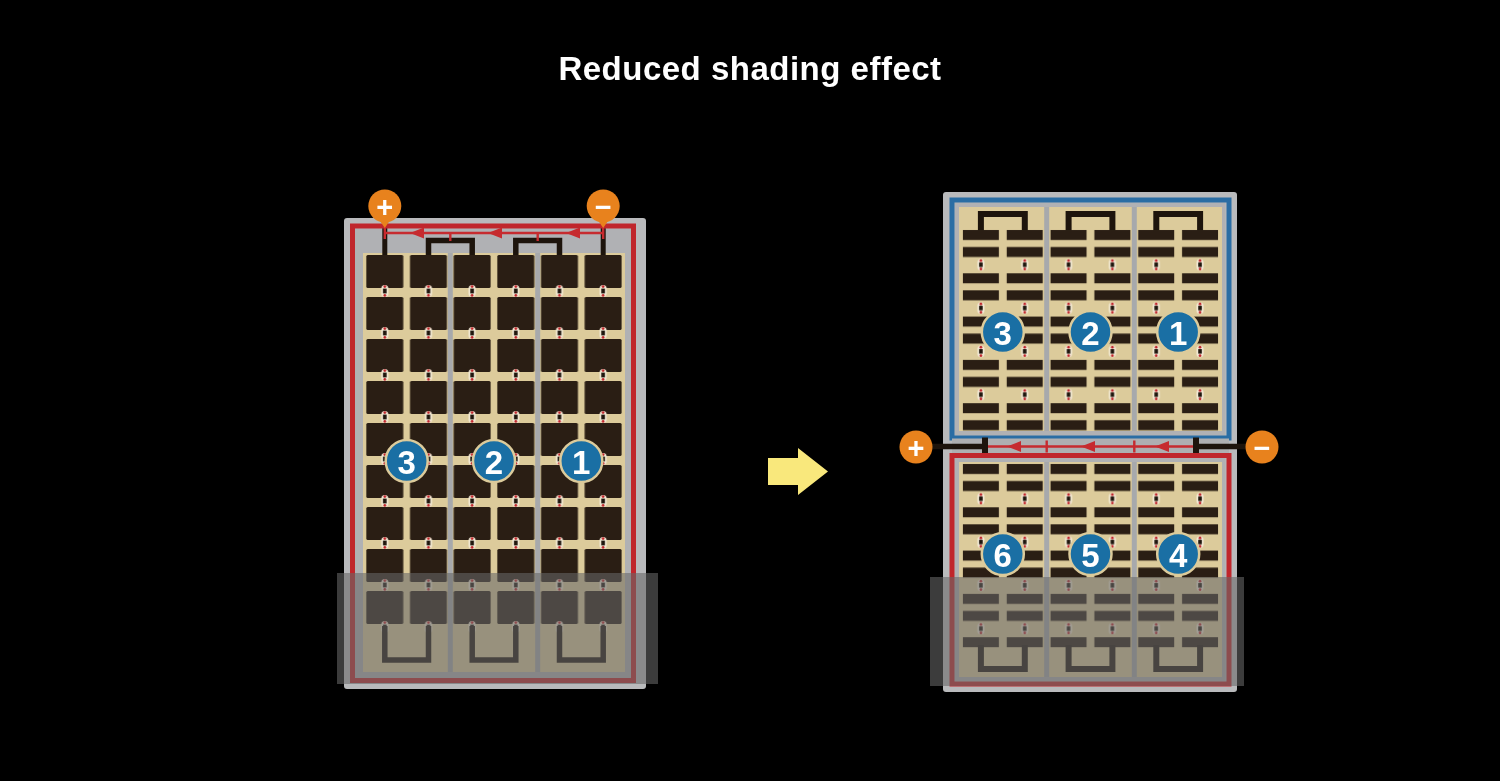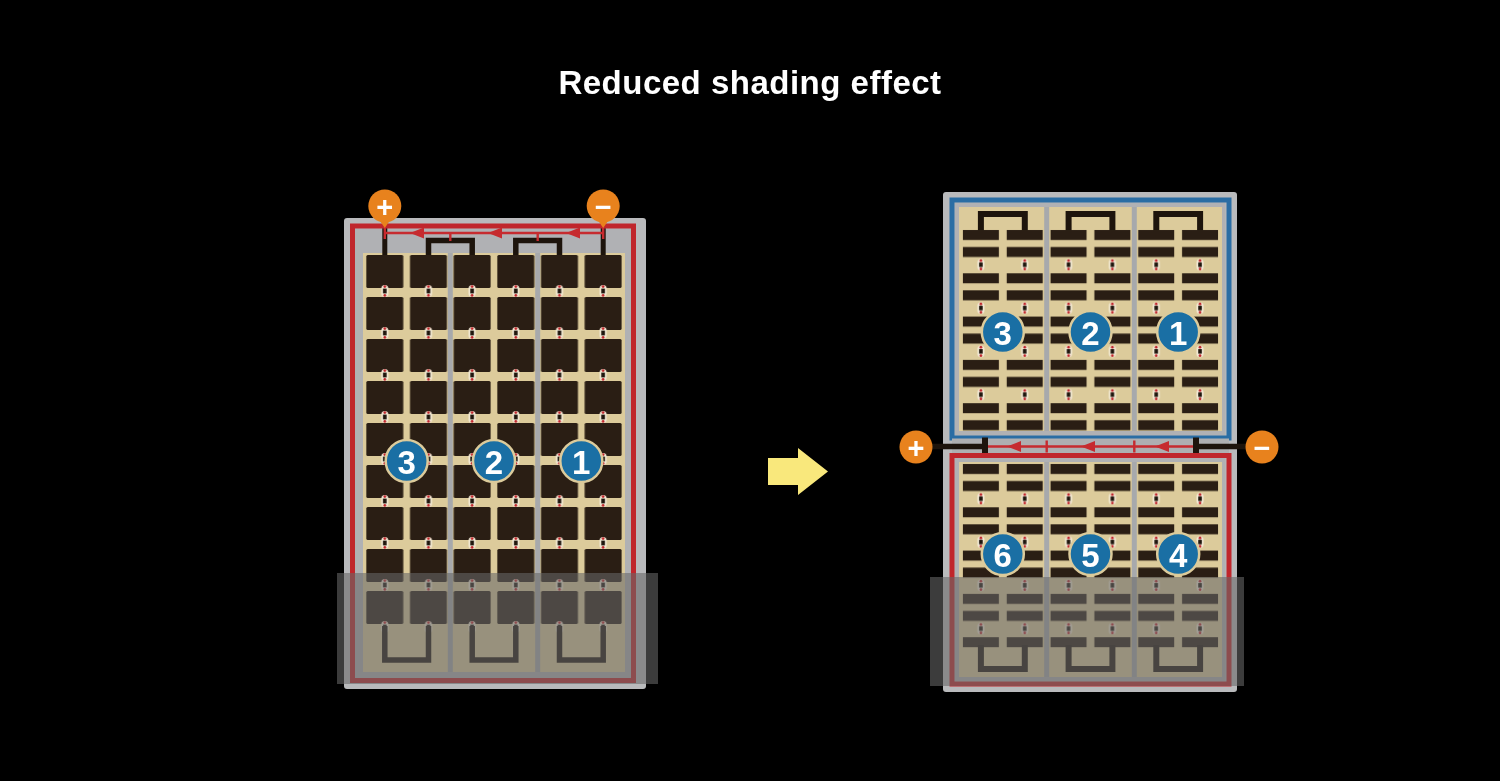--- a/index.html
+++ b/index.html
@@ -1,18 +1,18 @@
 <!DOCTYPE html>
 <html><head>
 <meta charset="utf-8">
 <style>
   html,body{margin:0;padding:0;background:#000;}
   .canvas{position:relative;width:1500px;height:781px;background:#000;overflow:hidden;
           font-family:"Liberation Sans",sans-serif;}
-  .title{position:absolute;left:0;top:64px;width:1500px;text-align:center;
+  .title{position:absolute;left:0;top:50px;width:1500px;text-align:center;
          color:#fff;font-size:33px;font-weight:700;letter-spacing:.5px;margin:0;}
   .panel-svg,.arrow-svg{position:absolute;}
   .left-svg{left:330px;top:183px;}
   .right-svg{left:895px;top:183px;}
   .arrow-svg{left:760px;top:443px;}
   text{font-family:"Liberation Sans",sans-serif;}
   .badge-num{font-size:33px;font-weight:700;fill:#fff;}
   .term-sym{font-size:29px;font-weight:700;fill:#fff;}
 </style>
 </head>

